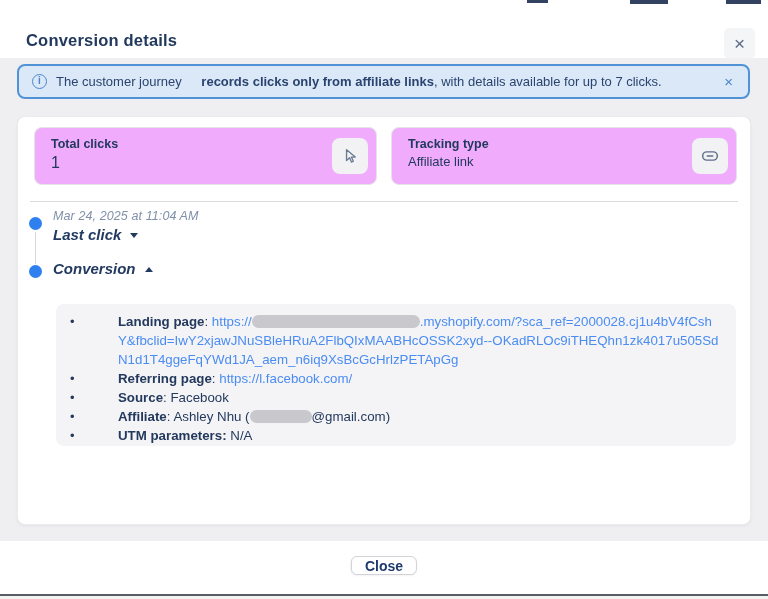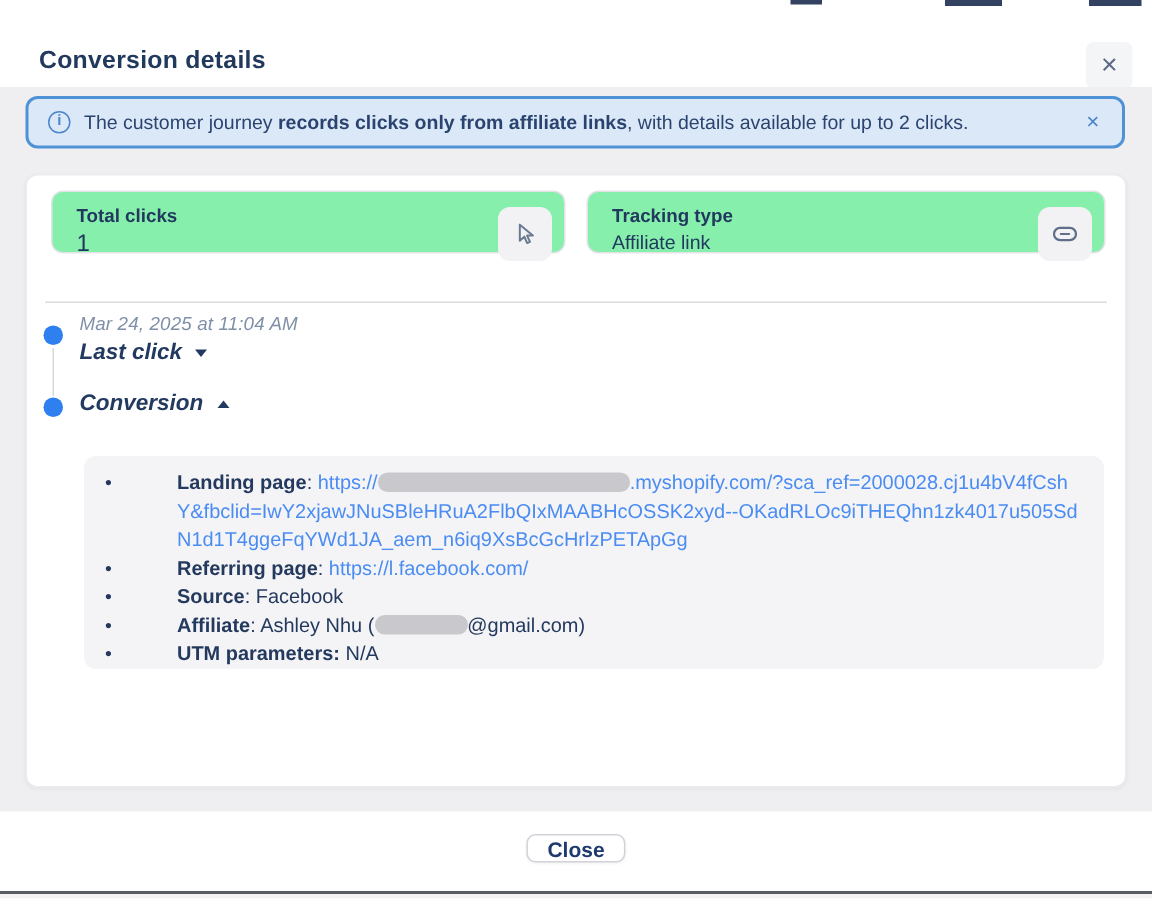--- a/index.html
+++ b/index.html
@@ -37,32 +37,32 @@
     position:absolute; left:17px; top:64px; width:733px; height:35px;
     background:#dbe8f8; border:2px solid #4f93d6; border-radius:8px;
     display:flex; align-items:center; padding:0 13px; gap:9px;
     font-size:13px; color:#2a446f;
   }
   .info-icon {
     width:15px; height:15px; min-width:15px; border:1.4px solid #4a86cc; border-radius:50%;
     color:#4a86cc; font-size:10px; line-height:12px; text-align:center; font-weight:600;
   }
   .banner-text { flex:1; white-space:nowrap; overflow:hidden; }
-  .banner-text b { font-weight:700; }
+  .banner-text b { font-weight:700;margin-left:16px; }
   .banner-close { margin-left:auto; color:#4a86cc; font-size:15px; cursor:pointer; padding:0 2px; }
 
   
   .panel {
     position:absolute; left:17px; top:116px; width:734px; height:409px;
     background:#fff; border:1px solid #ececf0; border-radius:8px;
     box-shadow:0 1px 3px rgba(20,30,60,.06);
   }
   .stat-card {
-    position:absolute; top:10px; height:42px;
-    border:1px solid #e3e3e8; border-radius:8px; background:#86efac;
+    position:absolute; top:10px; height:58px;
+    border:1px solid #e3e3e8; border-radius:8px; background:#f0abfc;
   }
   .card-clicks { left:16px;  width:343px; }
   .card-tracking { left:373px; width:346px; }
   .stat-label { position:absolute; left:16px; top:9px;  font-size:12.5px; font-weight:700; color:#22395e; }
   .stat-value { position:absolute; left:16px; top:26px; font-size:16px; color:#22395e; }
   .stat-value-lg { font-size:13px; }
   .stat-iconbox {
     position:absolute; right:8px; top:10px; width:36px; height:36px;
     background:#f2f2f5; border-radius:8px; display:flex; align-items:center; justify-content:center;
   }
@@ -116,21 +116,21 @@
 
 <div class="modal-header">
   <div class="modal-title">Conversion details</div>
   <div class="header-close">×</div>
 </div>
 
 <div class="gray-band"></div>
 
 <div class="banner">
   <span class="info-icon">i</span>
-  <span class="banner-text"><span>The customer journey </span><b>records clicks only from affiliate links</b><span>, with details available for up to 2 clicks.</span></span>
+  <span class="banner-text"><span>The customer journey </span><b>records clicks only from affiliate links</b><span>, with details available for up to 7 clicks.</span></span>
   <span class="banner-close">×</span>
 </div>
 
 <div class="panel">
 
   <div class="stat-card card-clicks">
     <div class="stat-label">Total clicks</div>
     <div class="stat-value">1</div>
     <div class="stat-iconbox">
       <svg width="19" height="19" viewBox="0 0 24 24" fill="none" stroke="#6b7a93" stroke-width="1.7" stroke-linejoin="round" stroke-linecap="round">

